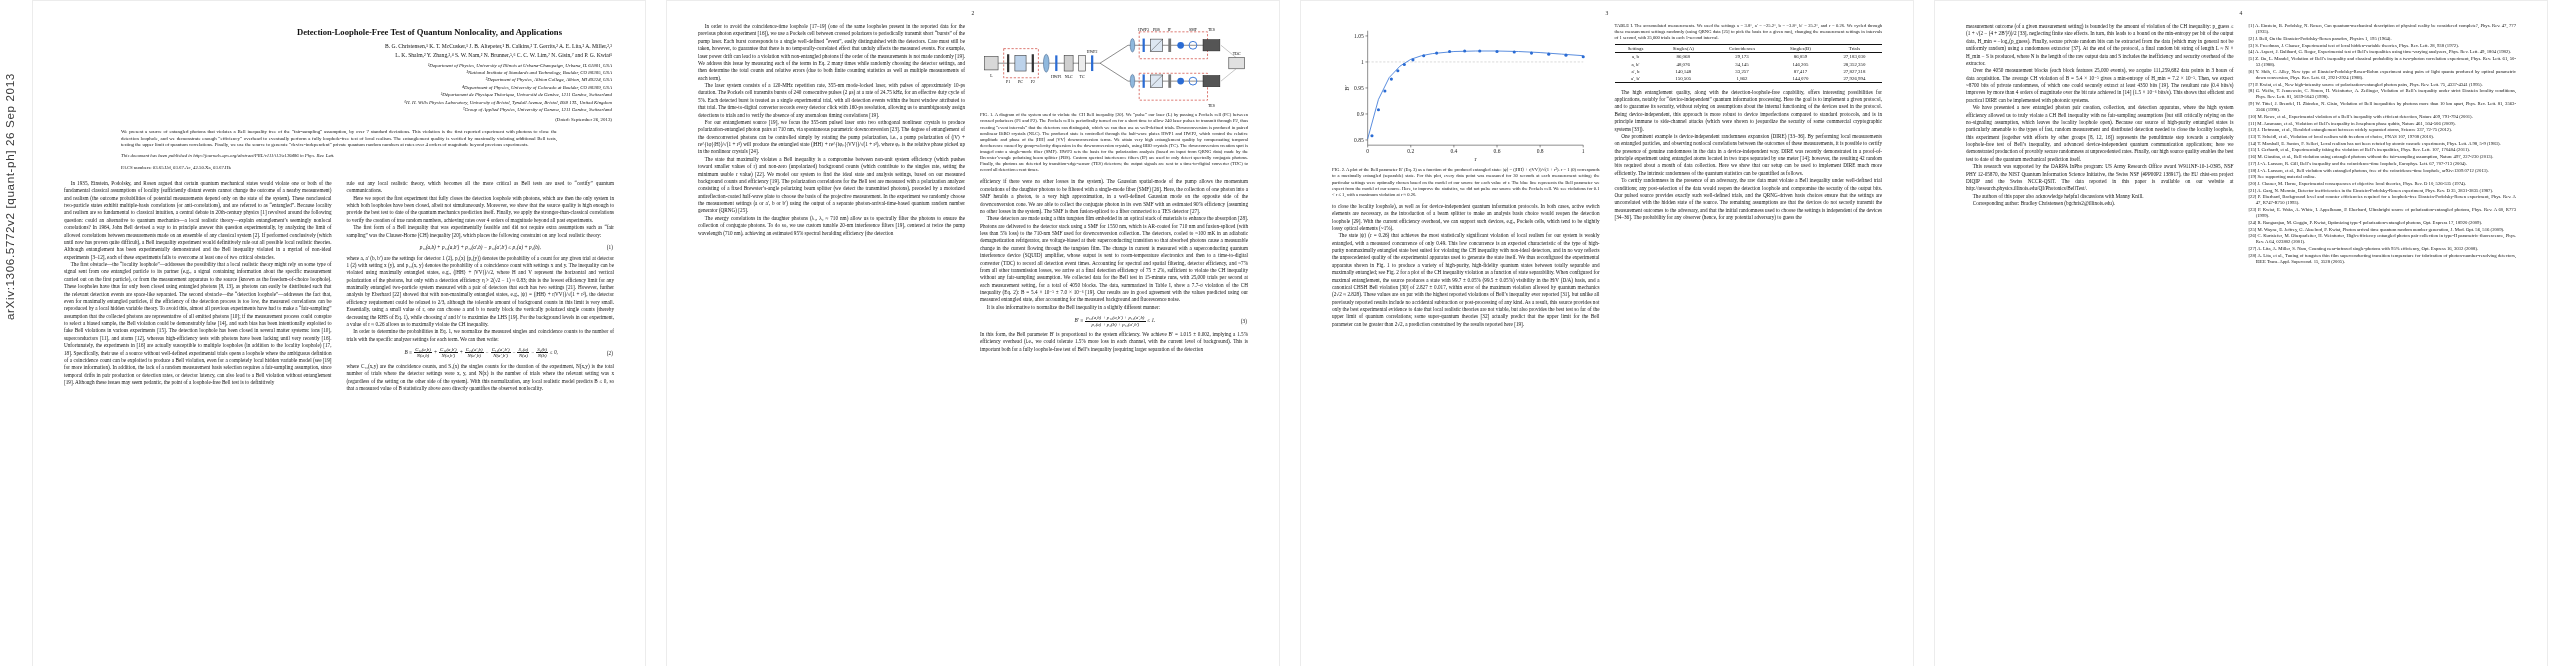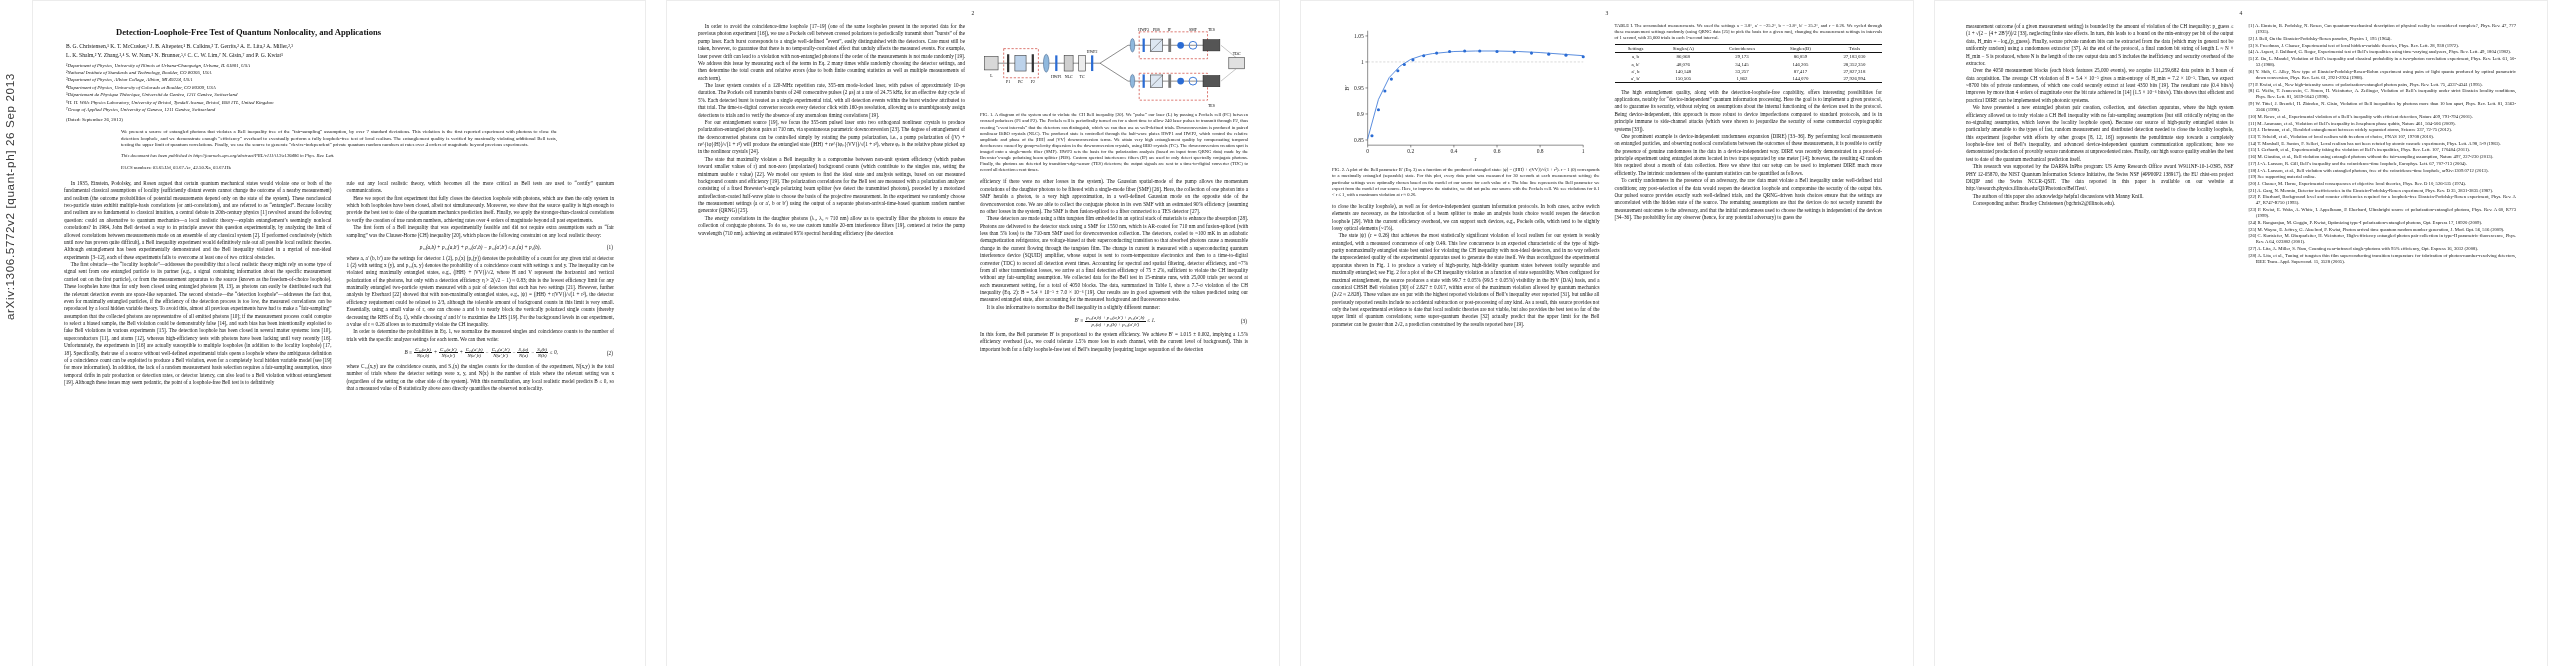--- a/index.html
+++ b/index.html
@@ -5,21 +5,21 @@
   html,body{margin:0;padding:0;background:#f2f2f2;}
   .canvas{position:relative;width:2576px;height:667px;background:#ffffff;overflow:hidden;
           font-family:"Liberation Serif","DejaVu Serif",serif;color:#111;}
   .arxiv-stamp{position:absolute;left:3.3px;top:320px;transform:rotate(-90deg);transform-origin:left top;
           font-family:"Liberation Sans","DejaVu Sans",sans-serif;font-size:11.7px;letter-spacing:0.6px;color:#3a3a3a;white-space:nowrap;}
   .pages{position:absolute;left:32px;top:0;display:flex;gap:20px;}
   .page{position:relative;flex:0 0 auto;width:614px;height:667px;background:#fff;
         border:0.6px solid #ececec;box-sizing:border-box;overflow:hidden;}
   .page-num{position:absolute;top:9px;left:50%;transform:translateX(-50%);font-size:5.6px;color:#222;}
   
-  .p1-header{padding:25.6px 33px 0;text-align:left;}
+  .p1-header{padding:25.6px 33px 0;text-align:right;}
   .title{font-size:8.6px;font-weight:bold;margin:0 50px 5.6px;}
   .authors{font-size:5.6px;line-height:1.5;}
   .affils{font-size:4.9px;font-style:italic;line-height:1.5;margin-top:2.8px;}
   .affils div{margin:0;}
   .dated{font-size:4.9px;margin-top:3.3px;}
   .abstract{margin:7.2px 88px 0;font-size:4.9px;line-height:1.38;text-align:justify;}
   .pubnote{margin:4.4px 88px 0;font-size:4.8px;font-style:italic;line-height:1.35;text-align:left;}
   .pacs{margin:5px 88px 0;font-size:4.8px;text-align:left;}
   
   .cols{display:flex;gap:15px;padding:0 31px;margin-top:10px;}

